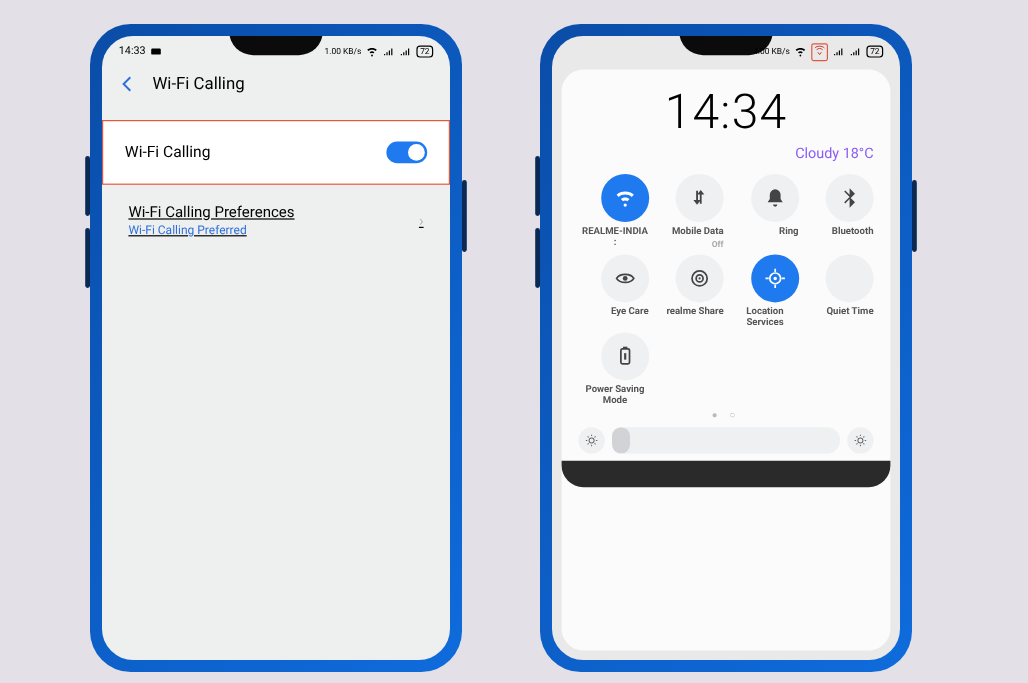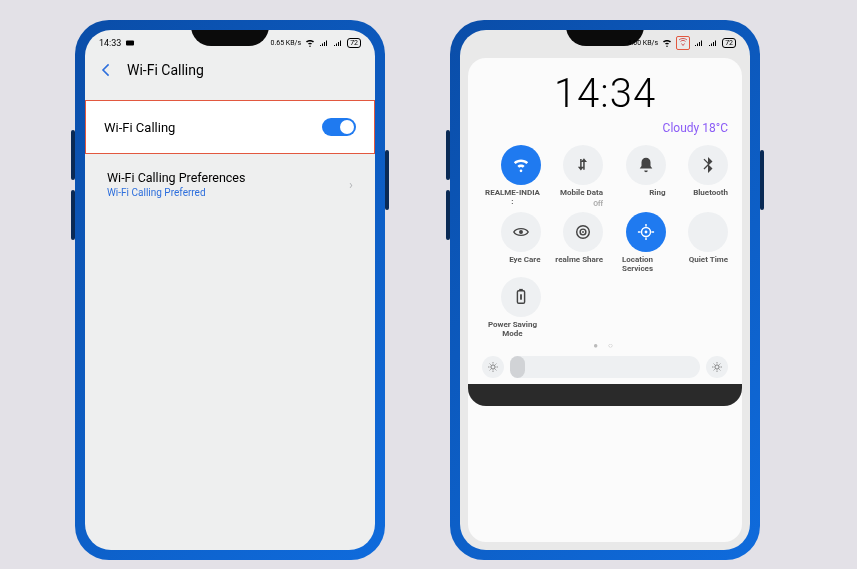--- a/index.html
+++ b/index.html
@@ -85,21 +85,21 @@
   .switch{
     width:34px;height:18px;border-radius:18px;background:var(--accent);
     position:relative;
   }
   .switch::after{
     content:"";position:absolute;width:14px;height:14px;background:#fff;
     border-radius:50%;top:2px;right:2px;
   }
   .pref{
     position:absolute;top:134px;left:0;right:0;
-    padding:6px 22px;display:flex;align-items:center;justify-content:space-between;
+    padding:6px 22px;display:flex;align-items:center;justify-content:space-between;text-decoration:underline;
   }
   .pref .t1{font-size:12.5px;color:#000;}
   .pref .t2{font-size:10px;color:#2e6fdc;margin-top:2px;}
   .chev{color:#b5b7ba;font-size:13px;}
 
   
   .panel{
     position:absolute;top:28px;left:8px;right:8px;bottom:8px;
     background:#fbfbfb;border-radius:18px;padding:6px 14px 6px;
     display:flex;flex-direction:column;
@@ -243,21 +243,21 @@
       <div class="notch"></div>
 
       <div class="status">
         <div class="l">
           <span>14:33</span>
           <svg viewBox="0 0 20 20">
               <use href="#i-rec"></use>
             </svg>
         </div>
         <div class="r">
-          <span style="font-size:7px">0.65 KB/s</span>
+          <span style="font-size:7px">1.00 KB/s</span>
           <svg viewBox="0 0 20 20">
               <use href="#i-wifi"></use>
             </svg>
           <svg viewBox="0 0 20 20">
               <use href="#i-sig"></use>
             </svg>
           <svg viewBox="0 0 20 20">
               <use href="#i-sig"></use>
             </svg>
           <span style="border:1px solid #000;border-radius:3px;padding:0 2px;font-size:7px;">72</span>

